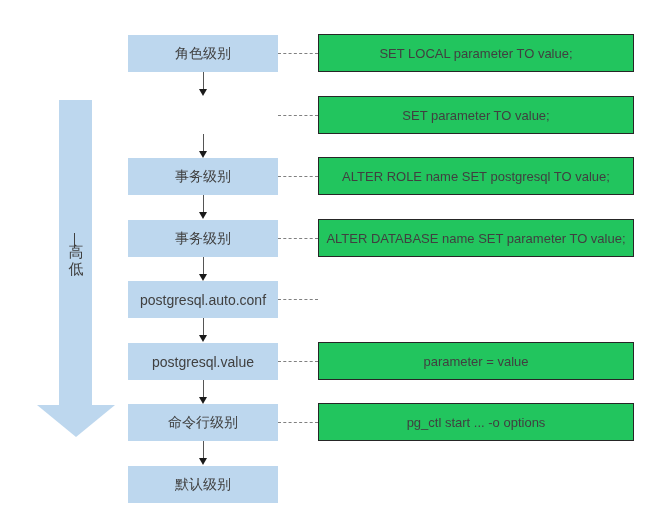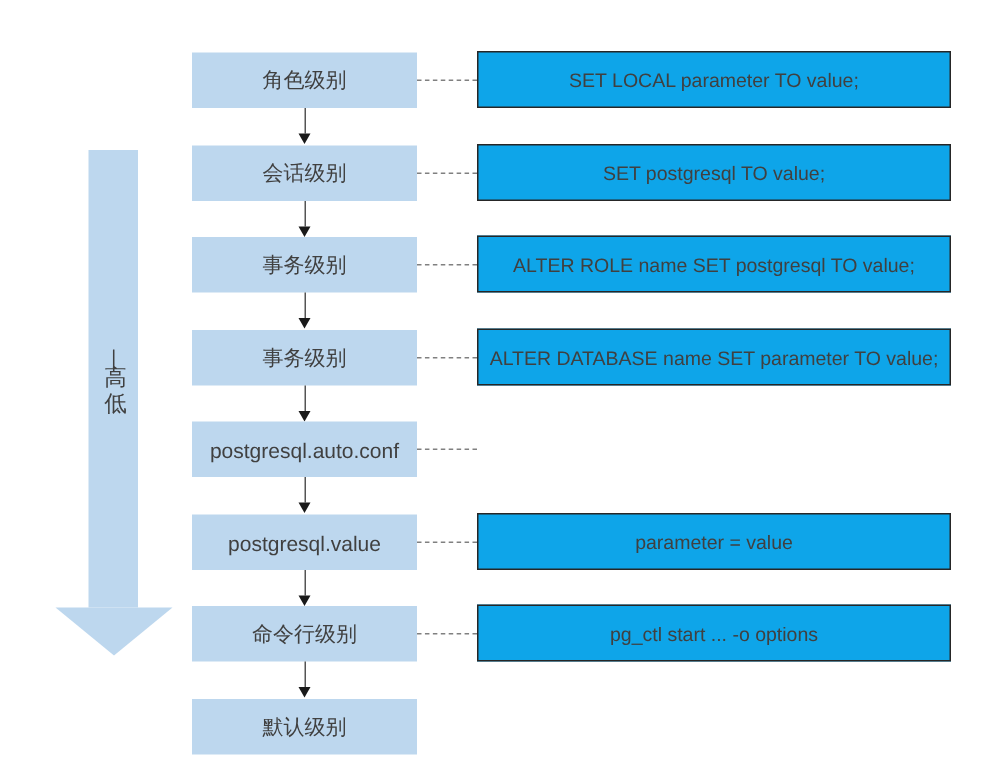--- a/index.html
+++ b/index.html
@@ -53,21 +53,21 @@
     align-items: center;
     justify-content: center;
     white-space: nowrap;
   }
 
   
   .cmd-box {
     position: absolute;
     left: 318px;
     width: 314px; height: 36px;
-    background: #0ea5e9;
+    background: #22c55e;
     border: 1.5px solid var(--box_border, #262626);
     color: var(--text, #404040);
     font-size: 13px;
     display: flex;
     align-items: center;
     justify-content: center;
     white-space: nowrap;
     text-align: center;
   }
 
@@ -110,23 +110,22 @@
   <div class="seq-label">高—低</div>
 
   <div class="level-box" style="top:35px">角色级别</div>
   <div class="dash" style="top:53px"></div>
   <div class="cmd-box" style="top:34px">SET LOCAL parameter TO value;</div>
   <div class="flow-arrow" style="top:72px">
     <div class="flow-line"></div>
     <div class="flow-head"></div>
   </div>
 
-  <div class="level-box" style="top:97px">会话级别</div>
   <div class="dash" style="top:115px"></div>
-  <div class="cmd-box" style="top:96px">SET postgresql TO value;</div>
+  <div class="cmd-box" style="top:96px">SET parameter TO value;</div>
   <div class="flow-arrow" style="top:134px">
     <div class="flow-line"></div>
     <div class="flow-head"></div>
   </div>
 
   <div class="level-box" style="top:158px">事务级别</div>
   <div class="dash" style="top:176px"></div>
   <div class="cmd-box" style="top:157px">ALTER ROLE name SET postgresql TO value;</div>
   <div class="flow-arrow" style="top:195px">
     <div class="flow-line"></div>

